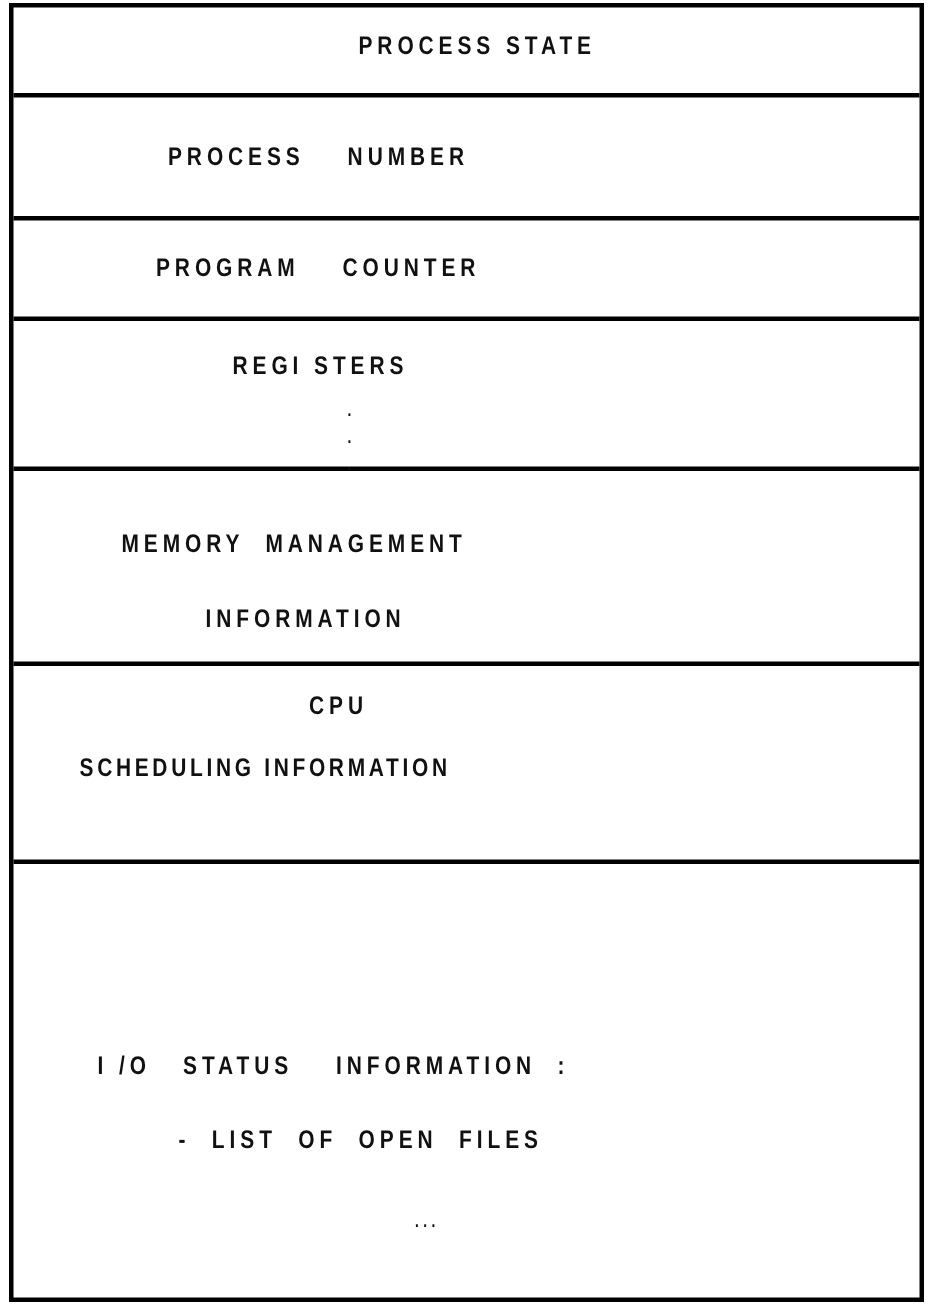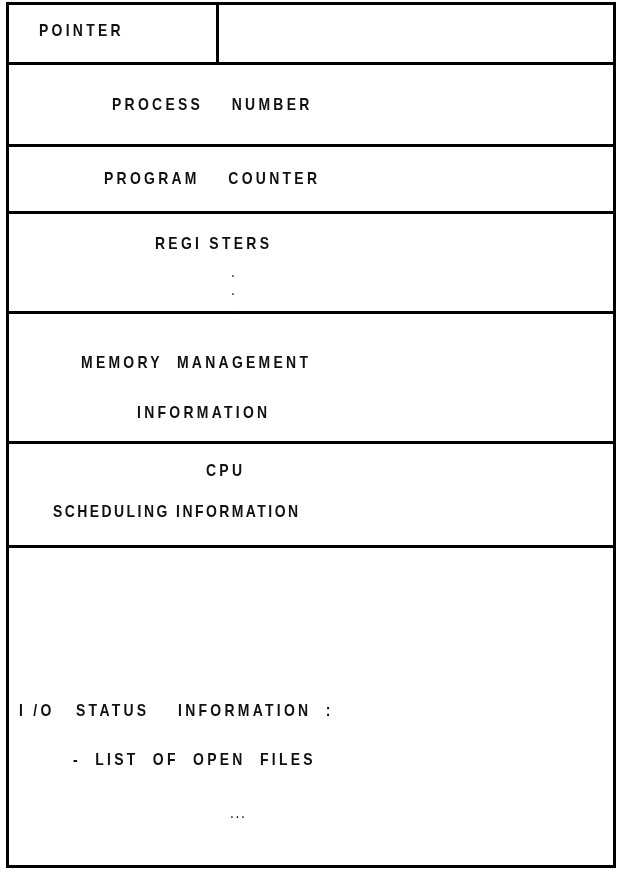--- a/index.html
+++ b/index.html
@@ -1,33 +1,33 @@
 <!DOCTYPE html>
 <html><head>
   <meta charset="utf-8">
   <style>
     html, body { margin: 0; padding: 0; background: #ffffff; }
     body { width: 620px; height: 872px; position: relative; overflow: hidden;
            font-family: "Liberation Sans", "DejaVu Sans", sans-serif; color: #111; }
     .pcb { position: absolute; left: 6px; top: 2px; width: 610px; height: 866px;
            border: 3px solid #000; box-sizing: border-box; }
     .row { position: absolute; left: 0; right: 0; border-bottom: 3px solid #000; box-sizing: border-box; }
-    .row.last { border-bottom: none; }
+    .row.last { border-bottom: none; margin-left: 46px; }
     .cell { position: absolute; top: 0; bottom: 0; box-sizing: border-box; }
     .t { position: absolute; white-space: pre; font-size: 17px; font-weight: bold;
          letter-spacing: 4px; transform: scaleX(0.82); transform-origin: left center; }
   </style>
 </head>
 <body>
 
 <div class="pcb">
 
   <div class="row" style="top:0; height:60px;">
-    <div class="cell" style="left:0; width:210px; border-right:3px solid #000;">
-      <span class="t" style="left:30px; top:16px;">POINTER</span>
+    <div class="cell" style="left:210px; right:0;">
+      <span class="t" style="left:20px; top:16px;">PROCESS STATE</span>
     </div>
   </div>
 
   <div class="row" style="top:142px; height:67px;">
     <span class="t" style="left:95px; top:22px;">PROGRAM    COUNTER</span>
   </div>
 
   <div class="row" style="top:60px; height:82px;">
     <span class="t" style="left:103px; top:30px;">PROCESS    NUMBER</span>
   </div>
@@ -37,21 +37,21 @@
     <span class="t" style="left:222px; top:48px; font-weight:normal;">.</span>
     <span class="t" style="left:222px; top:66px; font-weight:normal;">.</span>
     <span class="t" style="left:222px; top:84px; font-weight:normal;">.</span>
   </div>
 
   <div class="row" style="top:334px; height:105px;">
     <span class="t" style="left:72px; top:14px;">MEMORY  MANAGEMENT</span>
     <span class="t" style="left:128px; top:64px;">INFORMATION</span>
   </div>
 
-  <div class="row" style="top:439px; height:104px;">
+  <div class="row" style="top:439px; height:132px;">
     <span class="t" style="left:197px; top:17px;">CPU</span>
     <span class="t" style="left:44px; top:58px; letter-spacing:3px;">SCHEDULING INFORMATION</span>
   </div>
 
 
   <div class="row last" style="top:650px; height:213px;">
     <span class="t" style="left:10px; top:46px;">I /O   STATUS    INFORMATION  :</span>
     <span class="t" style="left:64px; top:95px;">-  LIST  OF  OPEN  FILES</span>
     <span class="t" style="left:221px; top:148px; font-weight:normal; letter-spacing:2px;">...</span>
   </div>

